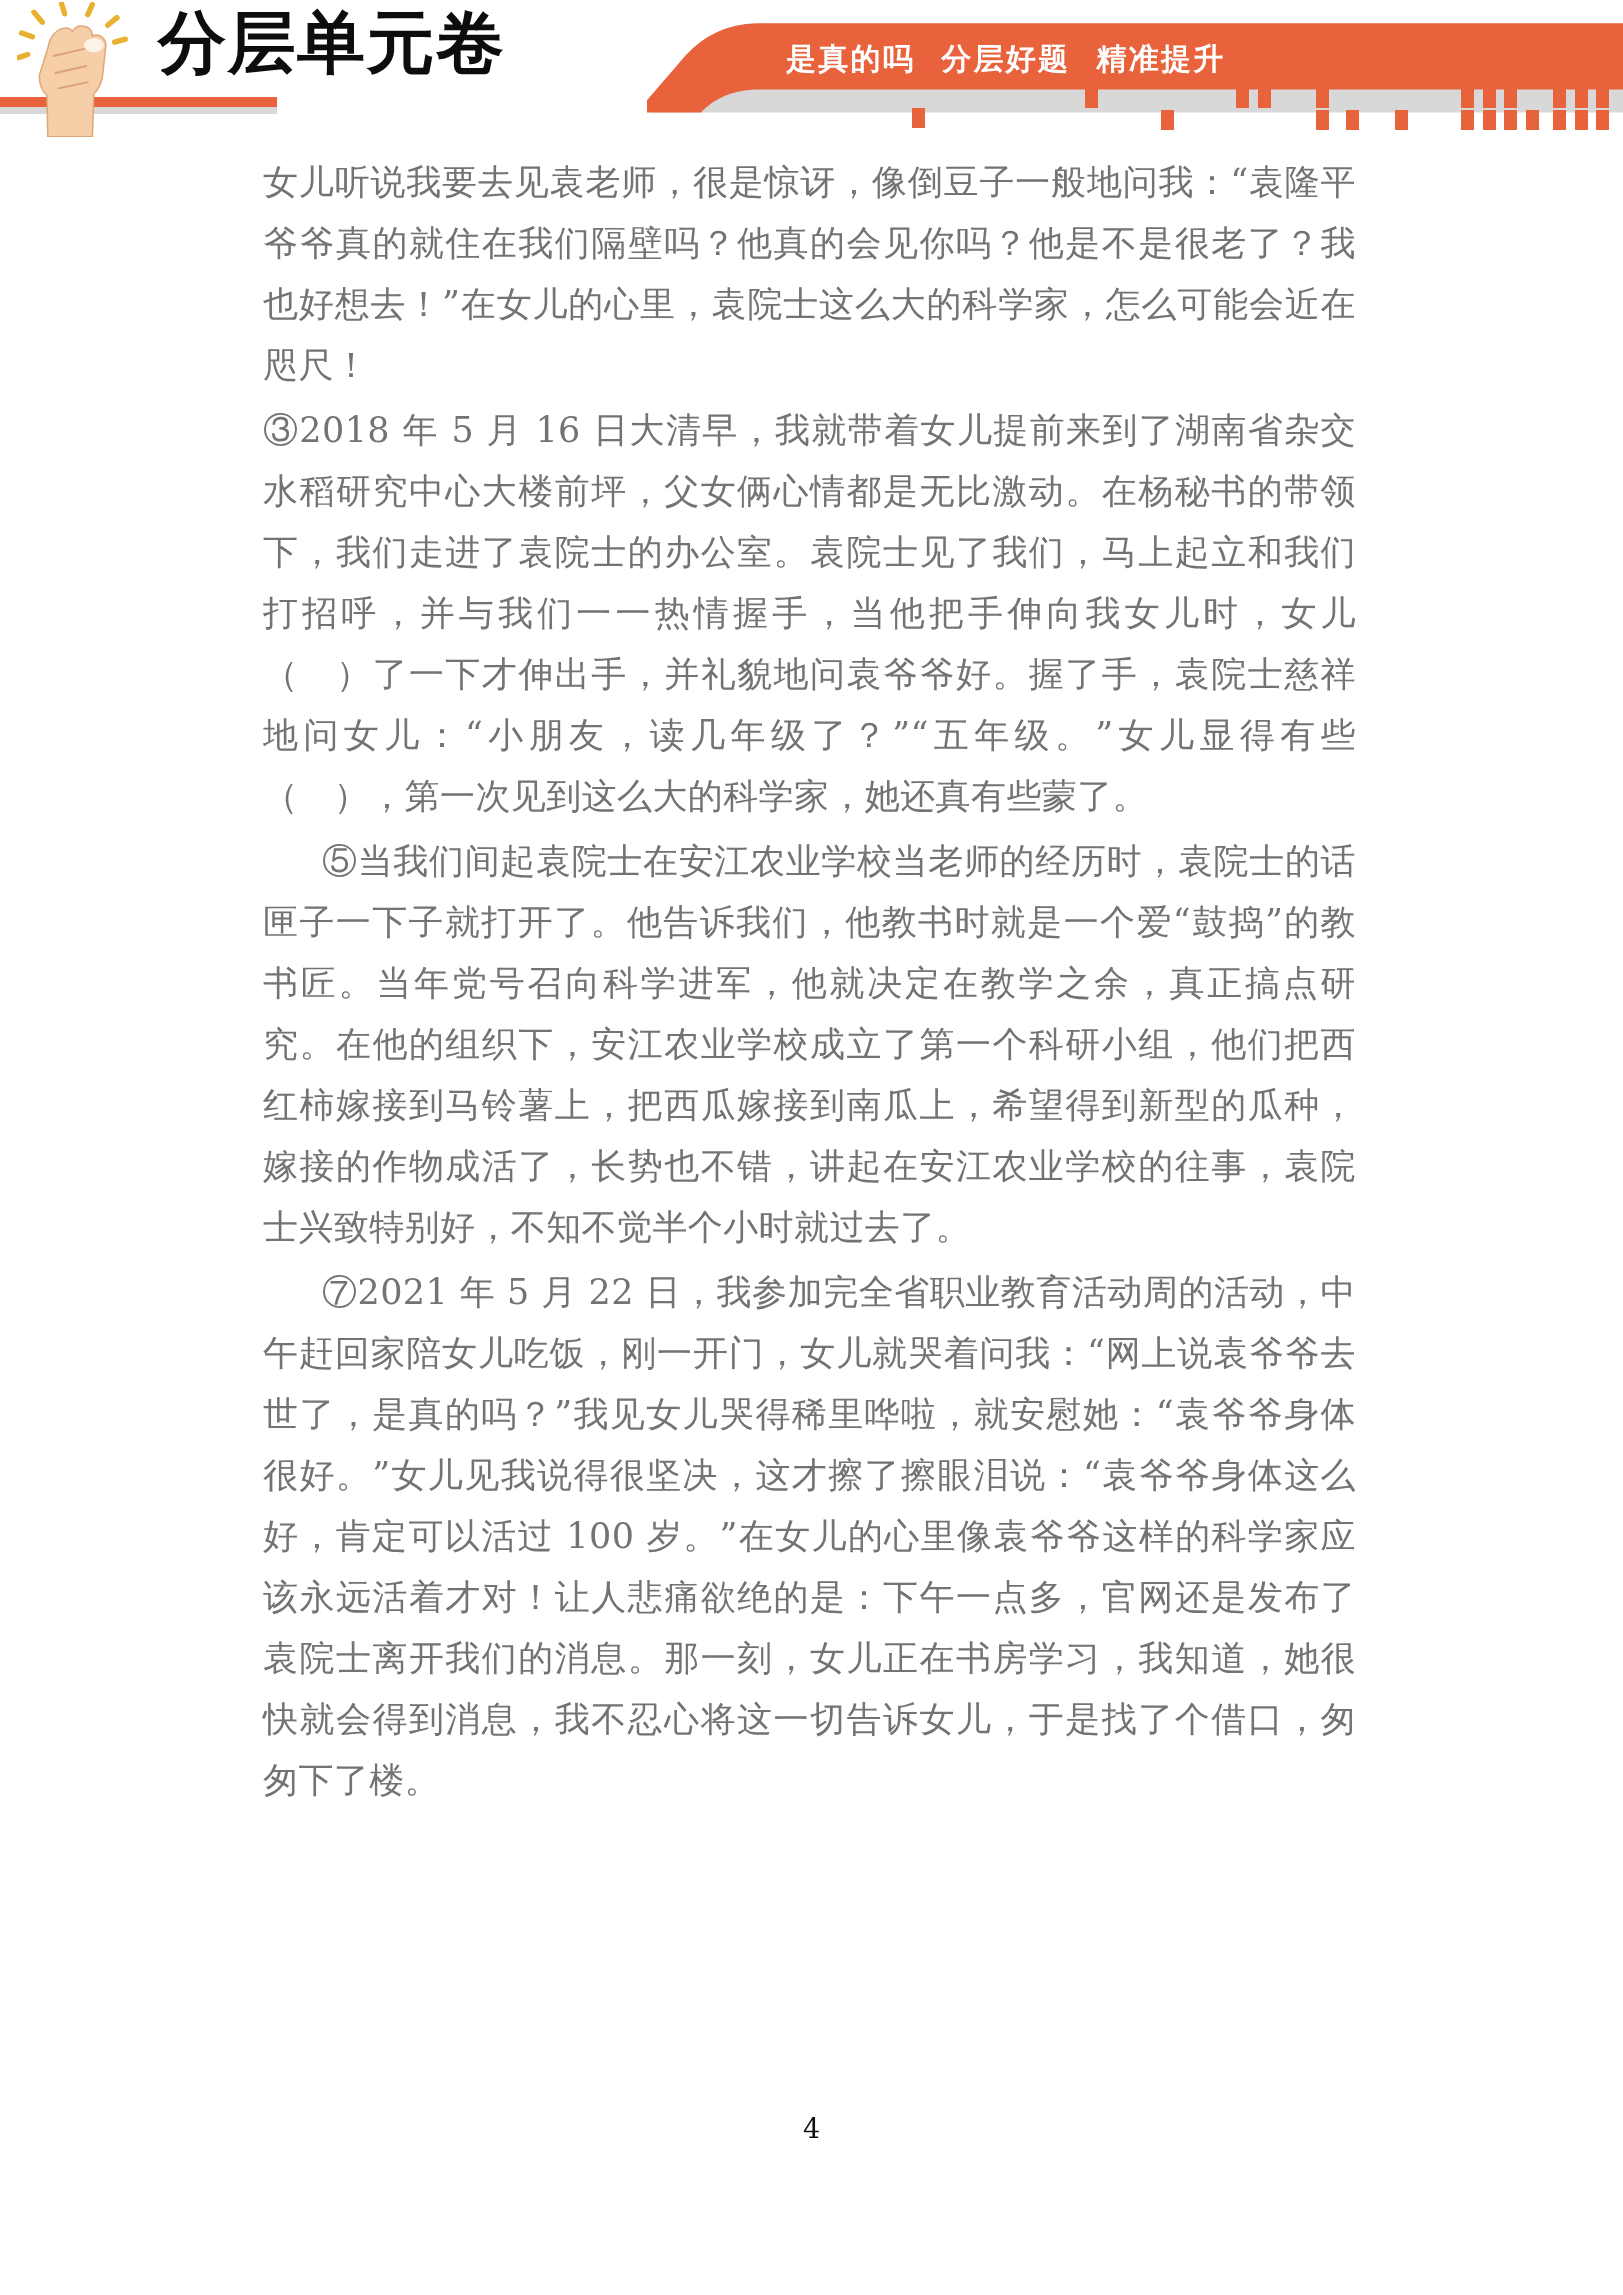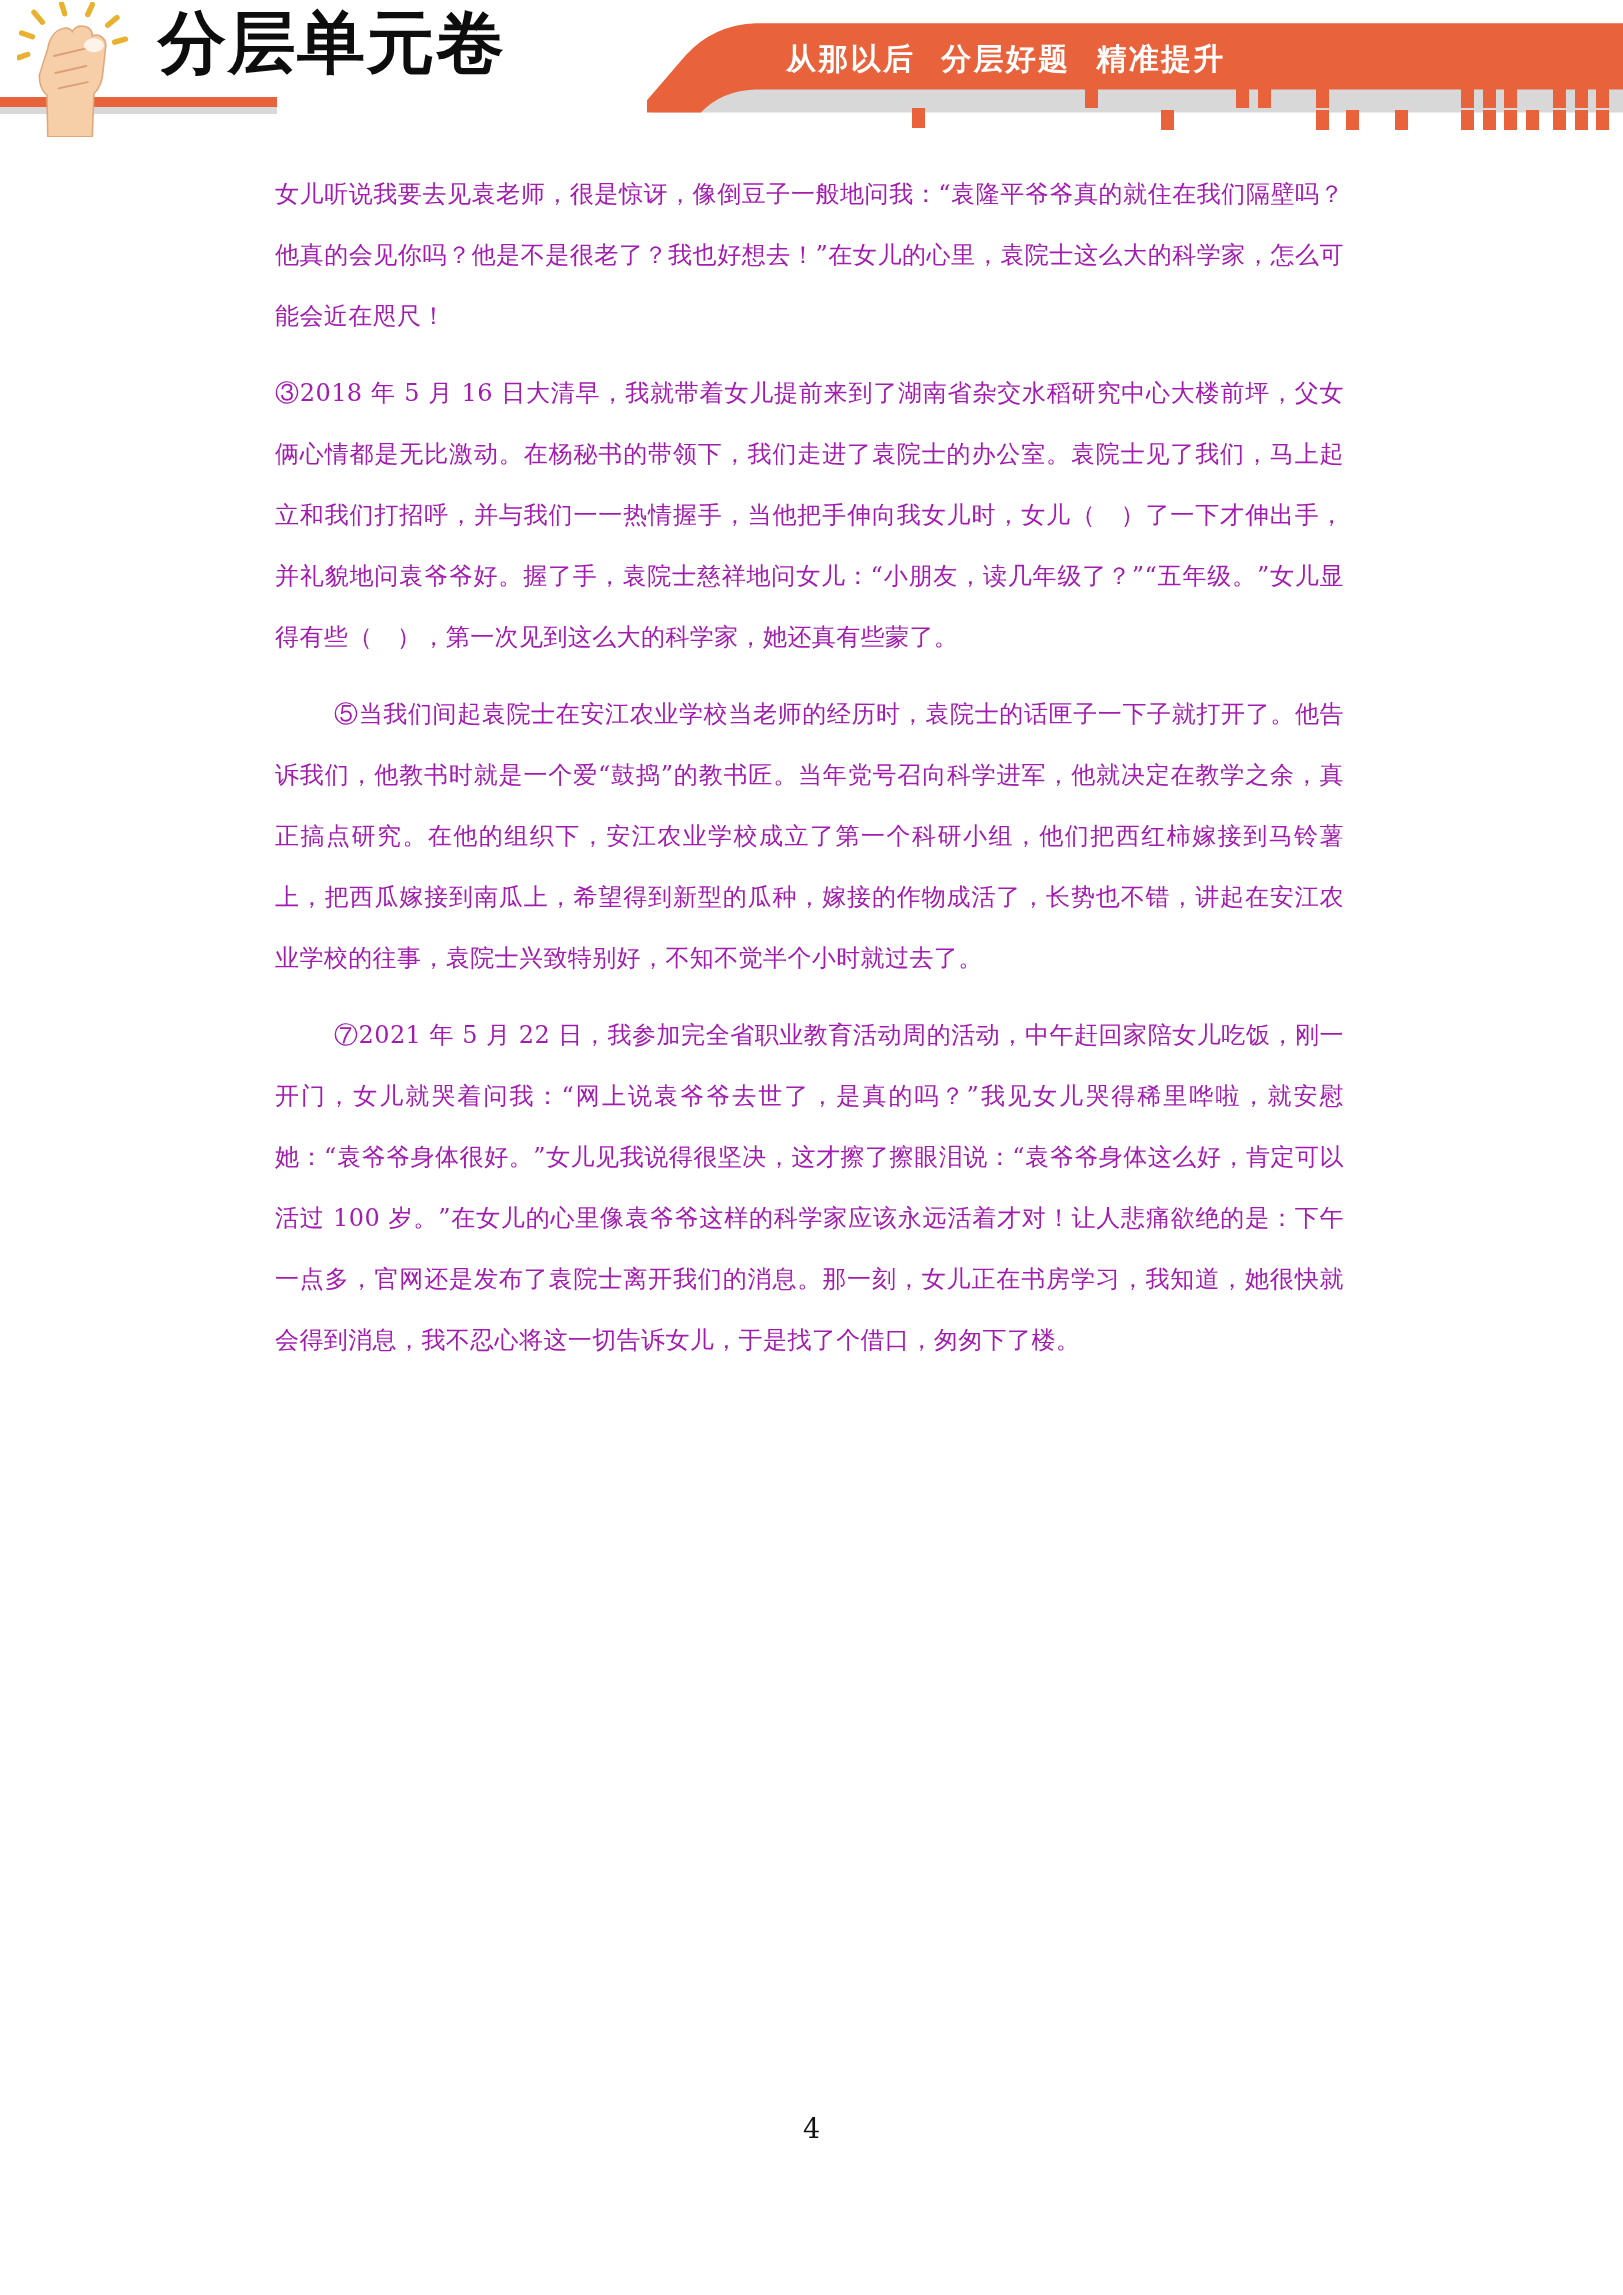--- a/index.html
+++ b/index.html
@@ -115,24 +115,24 @@
 
   
   .article {
     position: absolute;
     left: 259px;
     top: 148px;
     width: 1101px;
   }
   .para {
     font-family: "DejaVu Serif", "Liberation Serif", serif;
-    font-size: 24px;
-    color: #a21caf;
+    font-size: 35px;
+    color: #737373;
     line-height: 61px;
-    margin: 16px;
+    margin: 4px;
     text-align: justify;
     text-justify: inter-character;
     letter-spacing: 0.4px;
   }
   .para.indent { text-indent: 59px; }
   .para .u { text-decoration: underline; text-underline-offset: 7px; }
   .para .dotted {
     border-bottom: 0;
     position: relative;
   }
@@ -200,21 +200,21 @@
   <div class="header-title">分层单元卷</div>
 
   <div class="banner-wrap">
     <svg class="banner-shadow" viewBox="0 0 1269 130" preserveAspectRatio="none" xmlns="http://www.w3.org/2000/svg">
       <path d="M6 128 L58 72 Q92 34 146 30 L1269 30 L1269 128 Z" fill="#D8D8D8"></path>
     </svg>
     <svg class="banner-shape" viewBox="0 0 1269 130" preserveAspectRatio="none" xmlns="http://www.w3.org/2000/svg">
       <path d="M0 112 L50 54 Q86 14 142 12 L1269 12 L1269 98 L140 98 Q96 100 70 128 L0 128 Z" fill="#E8623C"></path>
     </svg>
     <div class="banner-text">
-      <span>从那以后</span><span>分层好题</span><span>精准提升</span>
+      <span>是真的吗</span><span>分层好题</span><span>精准提升</span>
     </div>
   </div>
 
   <div class="deco-dots">
     <div class="deco-dot" style="left:73px;  top:21.6px;"></div>
     <div class="deco-dot" style="left:246px; top:2.3px;"></div>
     <div class="deco-dot" style="left:322px; top:24px;"></div>
     <div class="deco-dot" style="left:397px; top:2.3px;"></div>
     <div class="deco-dot" style="left:419px; top:2.3px;"></div>
     <div class="deco-dot" style="left:477px; top:2.3px;"></div>

